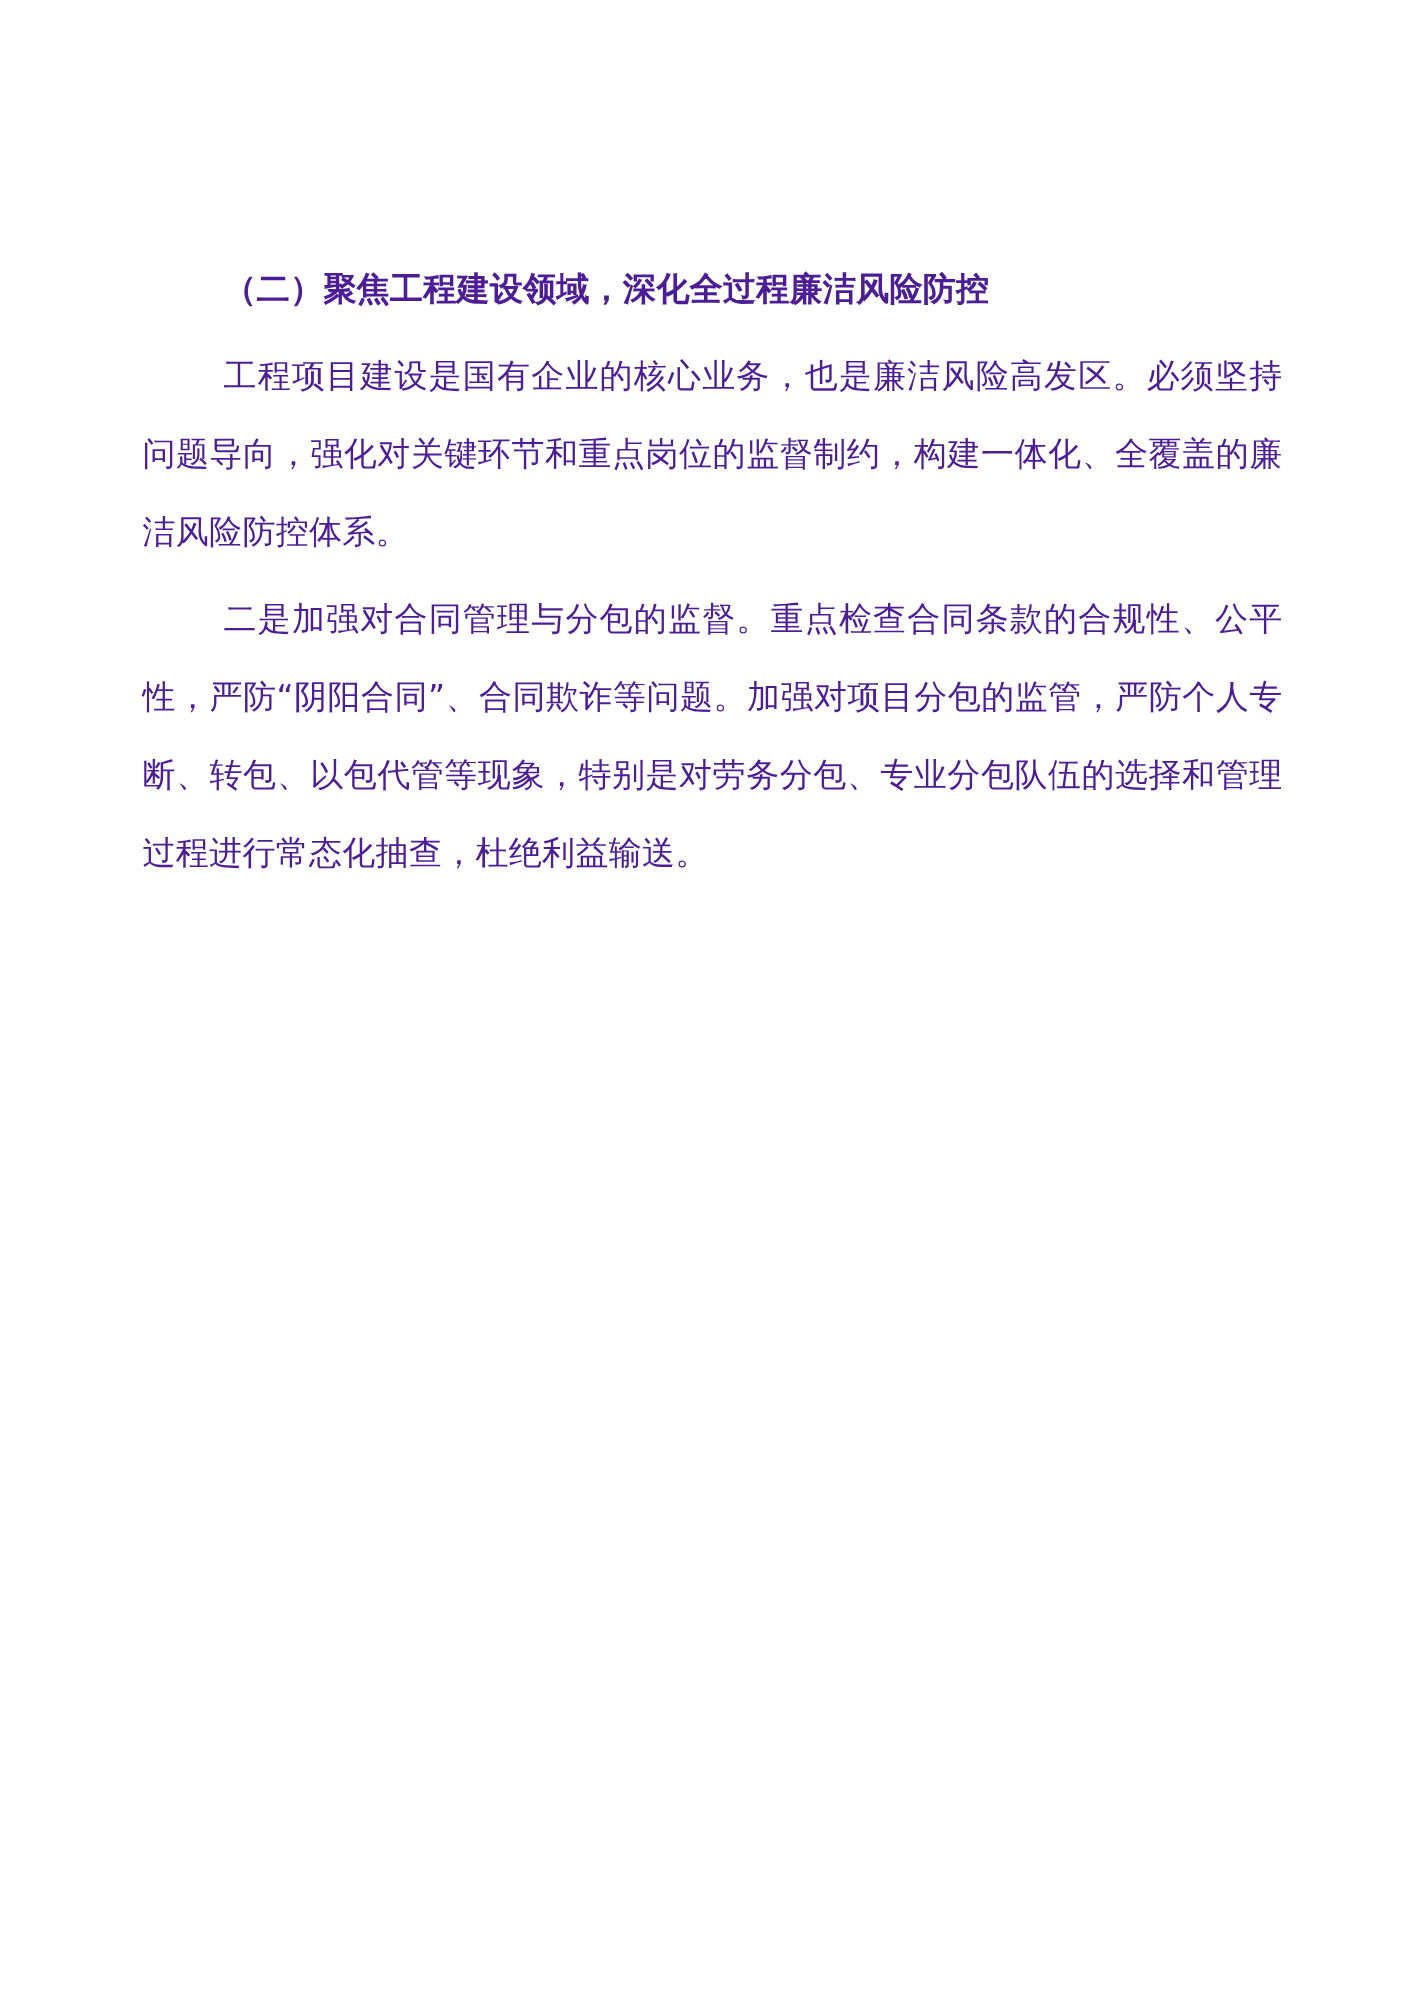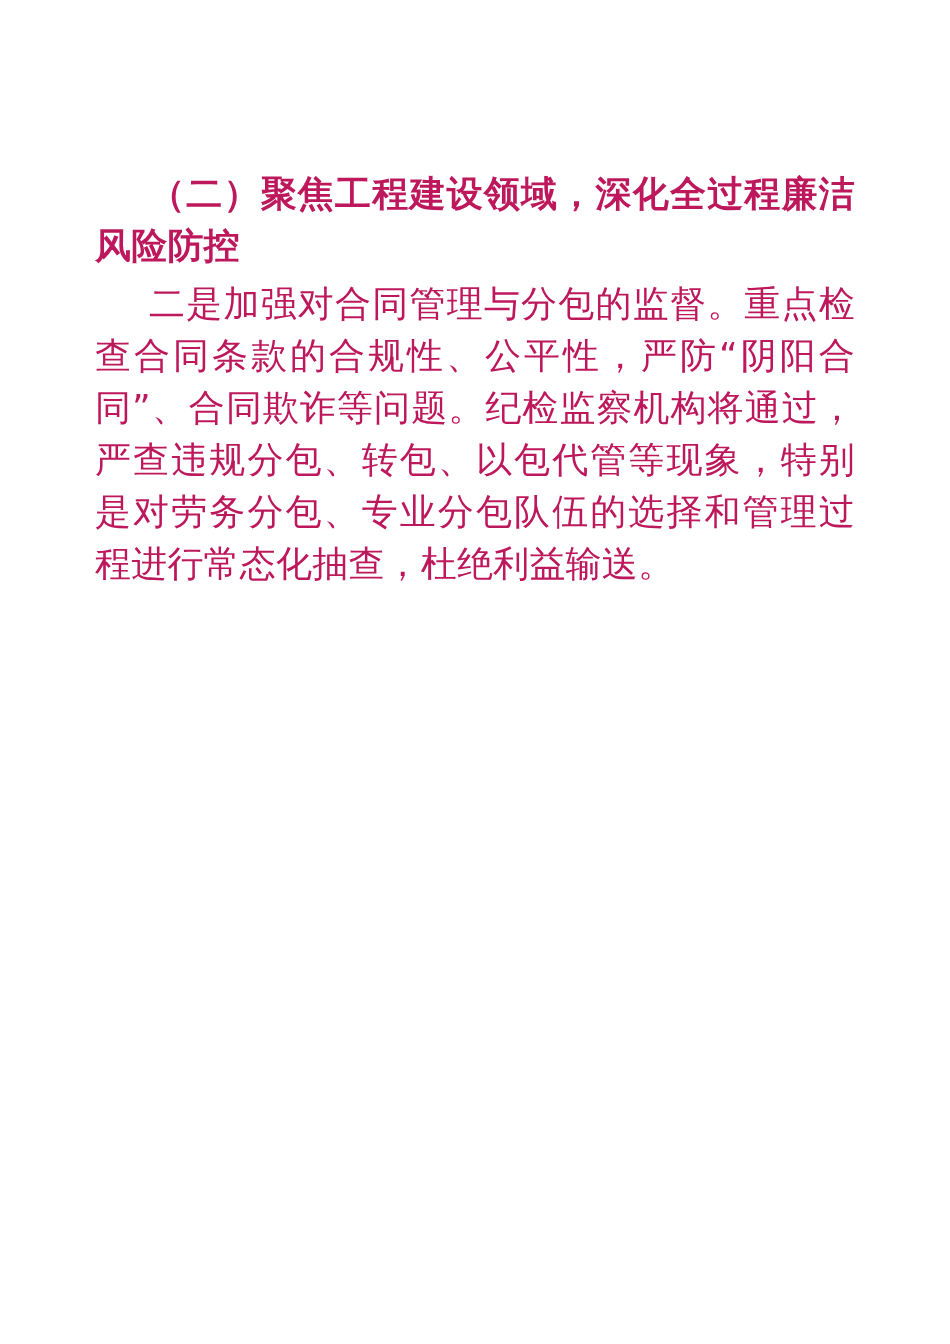--- a/index.html
+++ b/index.html
@@ -16,23 +16,23 @@
     overflow: hidden;
   }
   .content {
     position: absolute;
     left: 95px;
     top: 168px;
     width: 760px;
   }
   .para {
     font-family: "DejaVu Sans", "Liberation Sans", sans-serif;
-    font-size: 36px;
+    font-size: 22px;
     line-height: 52px;
-    color: #be185d;
+    color: #4c1d95;
     text-align: justify;
     text-justify: inter-ideograph;
     margin: 0 0 6px 0;
     text-indent: 54px;
     letter-spacing: 0.2px;
     font-weight: 500;
   }
   .para.heading {
     text-indent: 54px;
     font-weight: 700;
@@ -40,15 +40,16 @@
   .para.body-para {
     font-weight: 500;
   }
 </style>
 </head>
 <body>
 
 <div class="page">
   <div class="content">
     <p class="para heading">（二）聚焦工程建设领域，深化全过程廉洁风险防控</p>
-    <p class="para body-para">二是加强对合同管理与分包的监督。重点检查合同条款的合规性、公平性，严防“阴阳合同”、合同欺诈等问题。纪检监察机构将通过，严查违规分包、转包、以包代管等现象，特别是对劳务分包、专业分包队伍的选择和管理过程进行常态化抽查，杜绝利益输送。</p>
+    <p class="para body-para">工程项目建设是国有企业的核心业务，也是廉洁风险高发区。必须坚持问题导向，强化对关键环节和重点岗位的监督制约，构建一体化、全覆盖的廉洁风险防控体系。</p>
+    <p class="para body-para">二是加强对合同管理与分包的监督。重点检查合同条款的合规性、公平性，严防“阴阳合同”、合同欺诈等问题。加强对项目分包的监管，严防个人专断、转包、以包代管等现象，特别是对劳务分包、专业分包队伍的选择和管理过程进行常态化抽查，杜绝利益输送。</p>
   </div>
 </div>
 
 </body></html>

